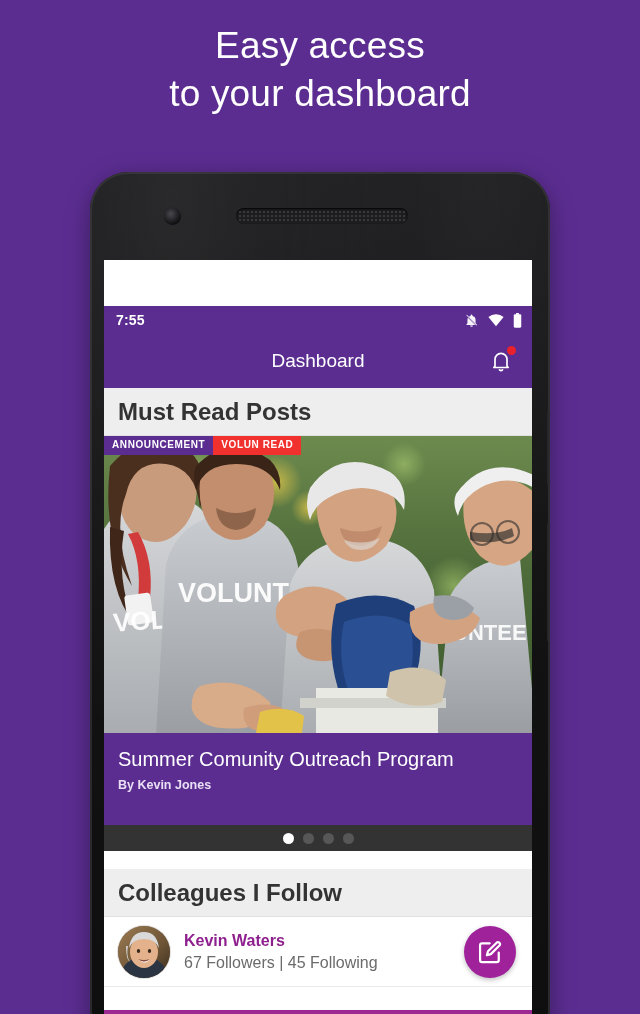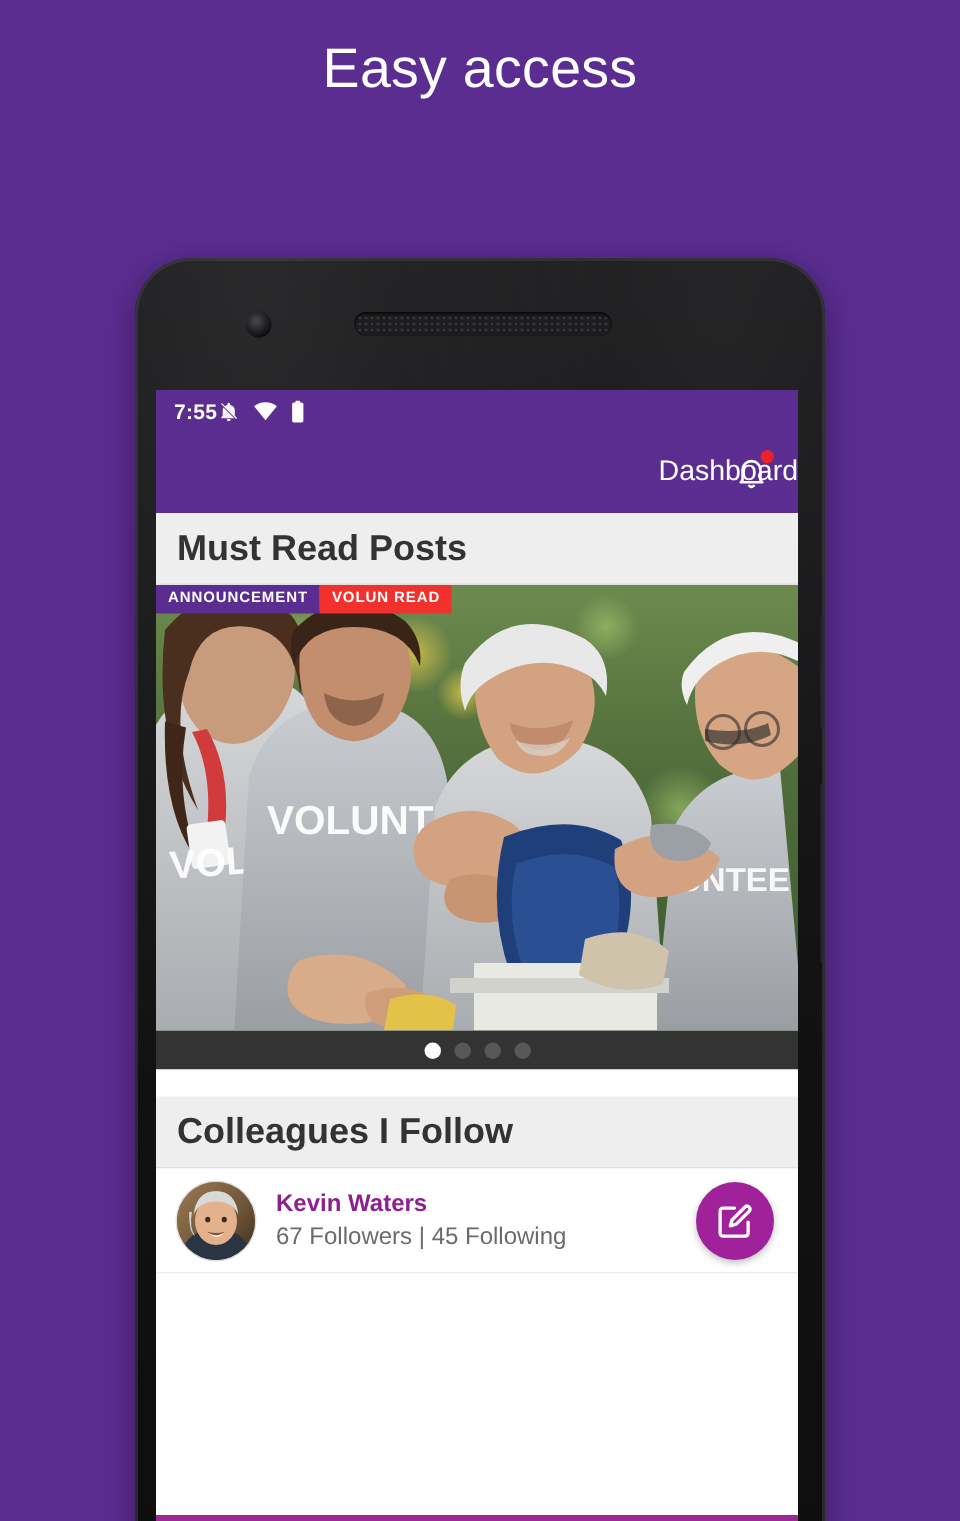--- a/index.html
+++ b/index.html
@@ -64,33 +64,34 @@
   
   .screen {
     position:absolute; left:14px; top:88px;
     width:428px; height:812px;
     background:#ffffff; overflow:hidden;
   }
 
   
   .statusbar {
     height:28px; background:#5C2D91; color:#fff;
-    display:flex; align-items:center; 
+    display:flex; align-items:center; justify-content:space-between;
     padding:0 10px 0 12px;
+    margin-top:46px;
   }
   .clock { font-size:14px; font-weight:700; letter-spacing:.2px; }
   .sys-icons { display:flex; align-items:center; gap:9px; }
 
   
   .appbar {
     height:54px; background:#5C2D91; color:#fff;
     display:flex; align-items:center; position:relative;
   }
   .appbar-title {
-    position:absolute; left:0; right:0; text-align:right;
+    position:absolute; left:0; right:0; text-align:center;
     font-size:19px; font-weight:400;
   }
   .bell-wrap {
     position:absolute; right:14px; top:50%; transform:translateY(-50%);
     width:34px; height:34px; display:flex; align-items:center; justify-content:center;
   }
   .bell-dot {
     position:absolute; right:2px; top:2px; width:9px; height:9px;
     border-radius:50%; background:#E8212B;
   }
@@ -154,20 +155,21 @@
     background:#9C2A92; display:flex; align-items:center;
   }
 
   svg { display:block; }
 </style>
 </head>
 <body>
 
 <div class="promo">
   <span>Easy access</span>
+  <span class="l2">to your dashboard</span>
 </div>
 
 <div class="device">
   <div class="device-inner-sheen"></div>
   <div class="cam"></div>
   <div class="speaker"></div>
   <div class="side-btn vol"></div>
   <div class="side-btn pwr"></div>
 
   <div class="screen">
@@ -292,20 +294,24 @@
           <path d="M140 272 q32 -10 50 8 q-2 14 -26 16 q-28 0 -24 -24z" fill="#cf9d79"></path>
           <path d="M156 276 q26 -8 44 4 l-2 17 h-46z" fill="#e3c24a"></path>
         </svg>
       </div>
       <div class="badges">
         <span class="badge announce">ANNOUNCEMENT</span>
         <span class="badge must">VOLUN READ</span>
       </div>
     </div>
 
+    <div class="hero-caption">
+      <div class="hero-title">Summer Comunity Outreach Program</div>
+      <div class="hero-by">By Kevin Jones</div>
+    </div>
 
     <div class="dots">
       <span class="dot active"></span>
       <span class="dot"></span>
       <span class="dot"></span>
       <span class="dot"></span>
     </div>
 
     <div class="gap"></div>
 

